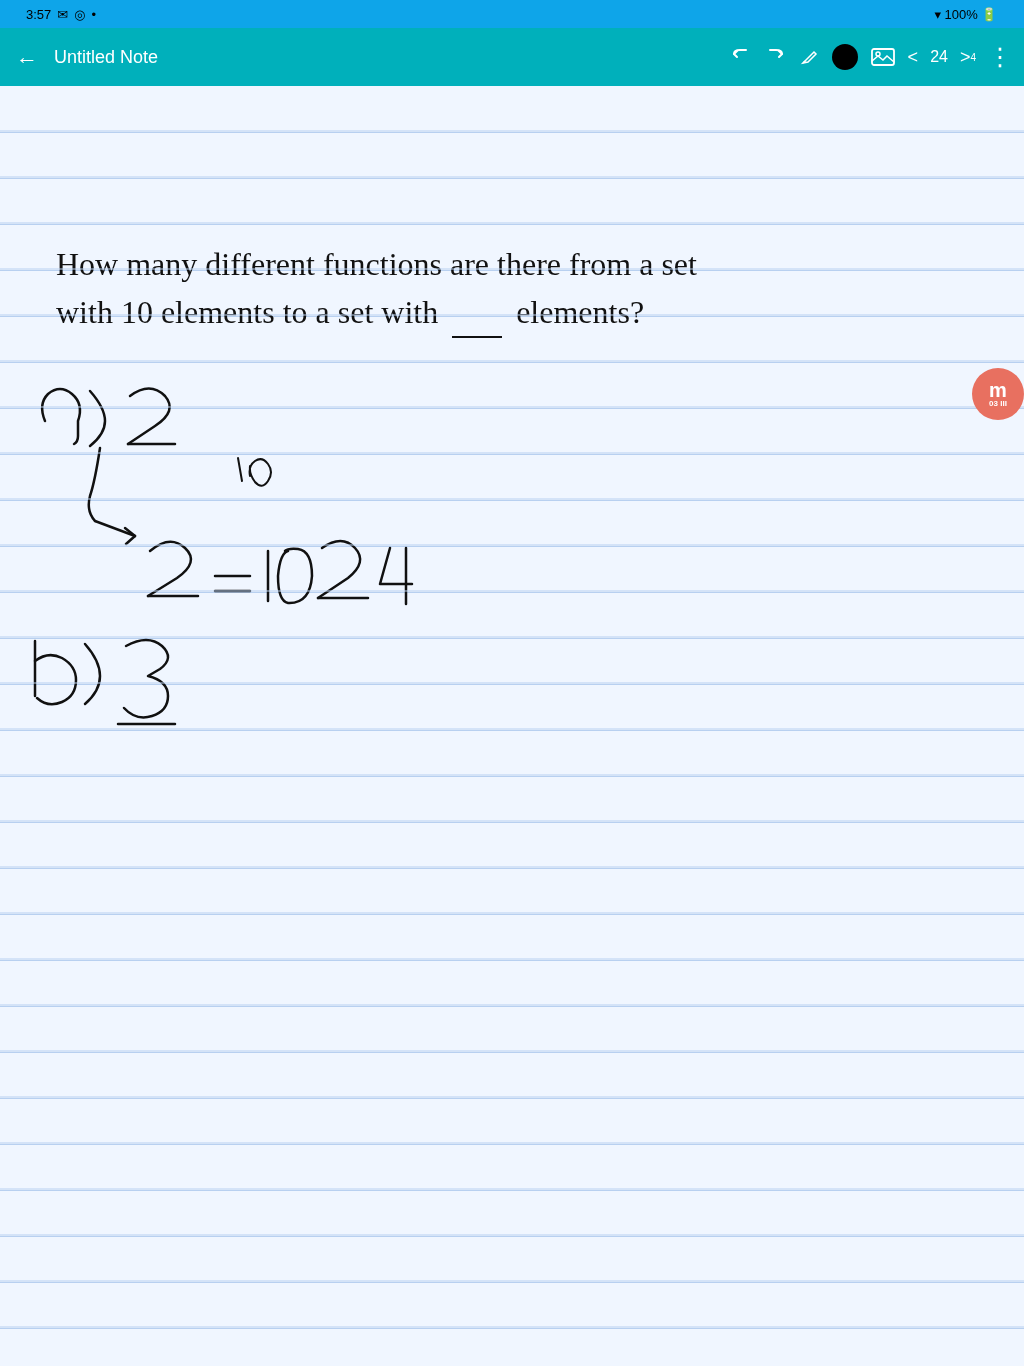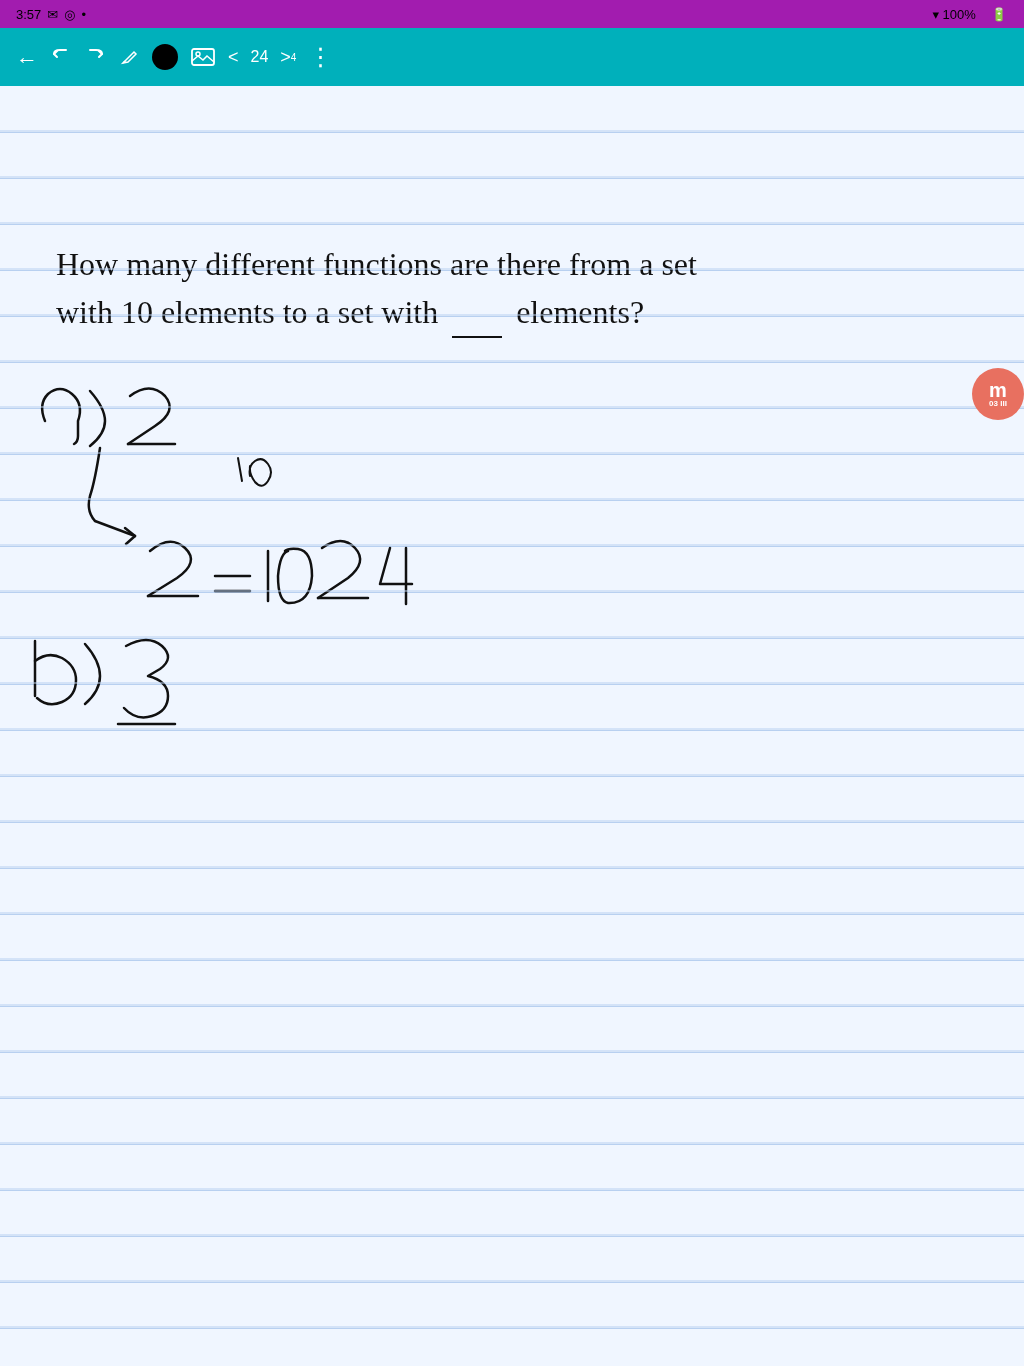--- a/index.html
+++ b/index.html
@@ -8,38 +8,38 @@
       width: 1024px;
       height: 1366px;
       overflow: hidden;
       font-family: sans-serif;
       background: #fff;
     }
 
     
     .status-bar {
       height: 28px;
-      background: #a21caf;
+      background: #0ea5e9;
       display: flex;
       align-items: center;
       justify-content: space-between;
-      padding: 0 16px;
+      padding: 0 26px;
       color: #000;
       font-size: 13px;
       font-weight: 500;
     }
     .status-left {
       display: flex;
       align-items: center;
       gap: 6px;
     }
     .status-right {
       display: flex;
       align-items: center;
-      gap: 16px;
+      gap: 4px;
     }
 
     
     .toolbar {
       height: 58px;
       background: #00b0bb;
       display: flex;
       align-items: center;
       padding: 0 8px;
       gap: 4px;
@@ -174,20 +174,21 @@
     <span>•</span>
   </div>
   <div class="status-right">
     <span>▾ 100%</span>
     <span>🔋</span>
   </div>
 </div>
 
 <div class="toolbar">
   <div class="toolbar-back">←</div>
+  <div class="toolbar-title">Untitled Note</div>
   <div class="toolbar-icons">
     <span class="toolbar-icon">
       <svg width="22" height="22" viewBox="0 0 22 22" fill="none">
         <path d="M4 8 Q4 4 10 4 L16 4" stroke="white" stroke-width="2" fill="none" stroke-linecap="round"></path>
         <path d="M4 8 L7 5 M4 8 L7 11" stroke="white" stroke-width="2" stroke-linecap="round"></path>
       </svg>
     </span>
     <span class="toolbar-icon">
       <svg width="22" height="22" viewBox="0 0 22 22" fill="none">
         <path d="M18 8 Q18 4 12 4 L6 4" stroke="white" stroke-width="2" fill="none" stroke-linecap="round"></path>

